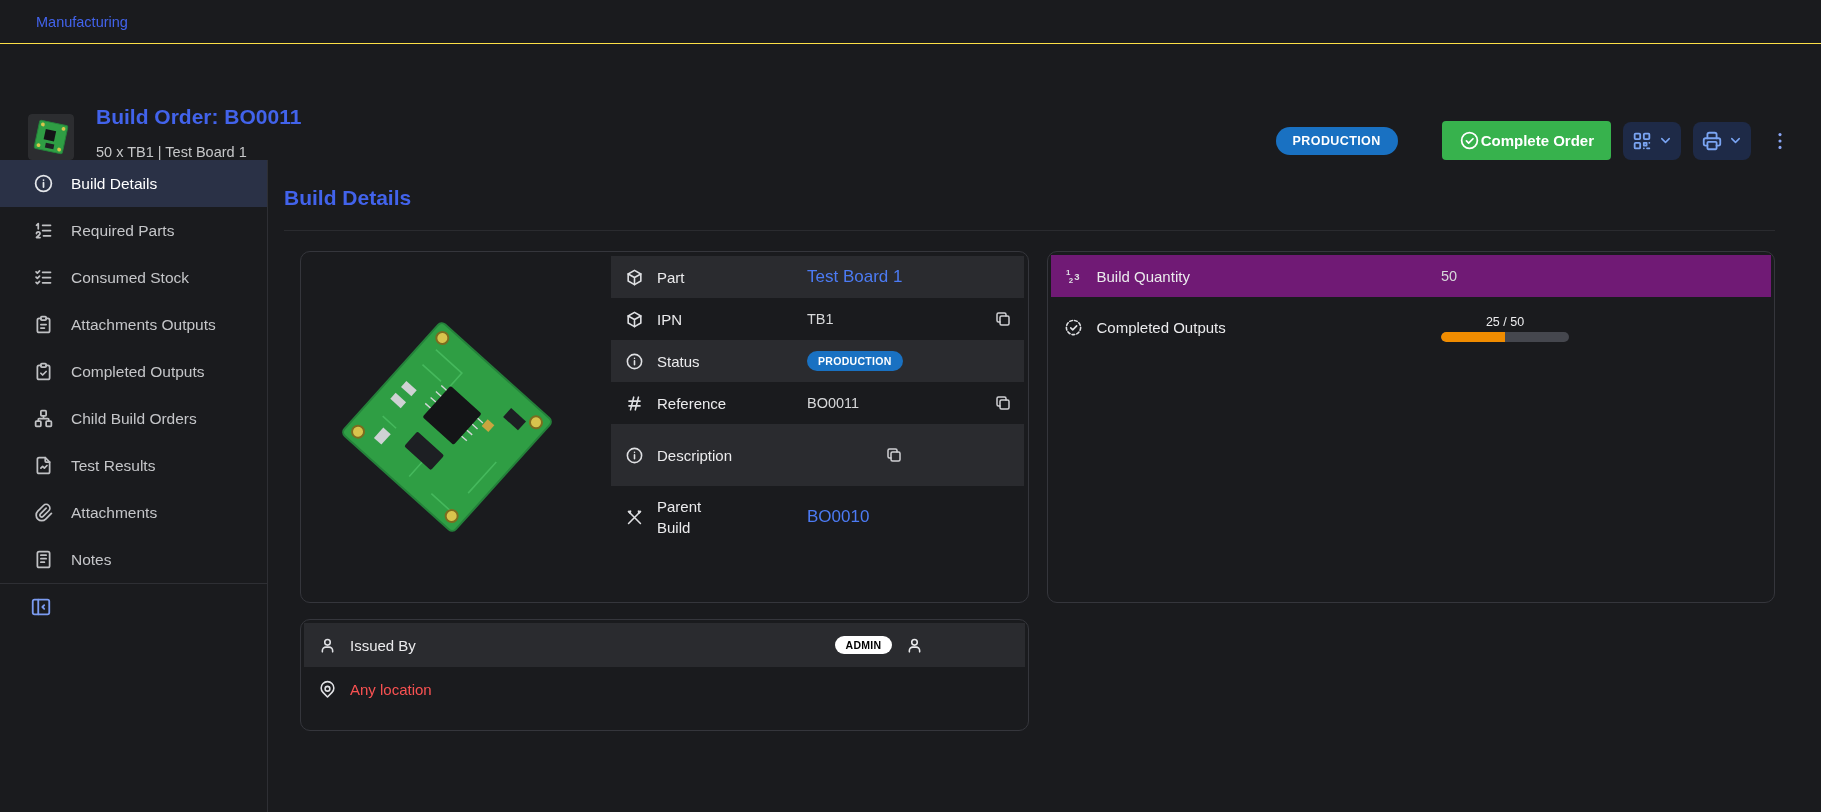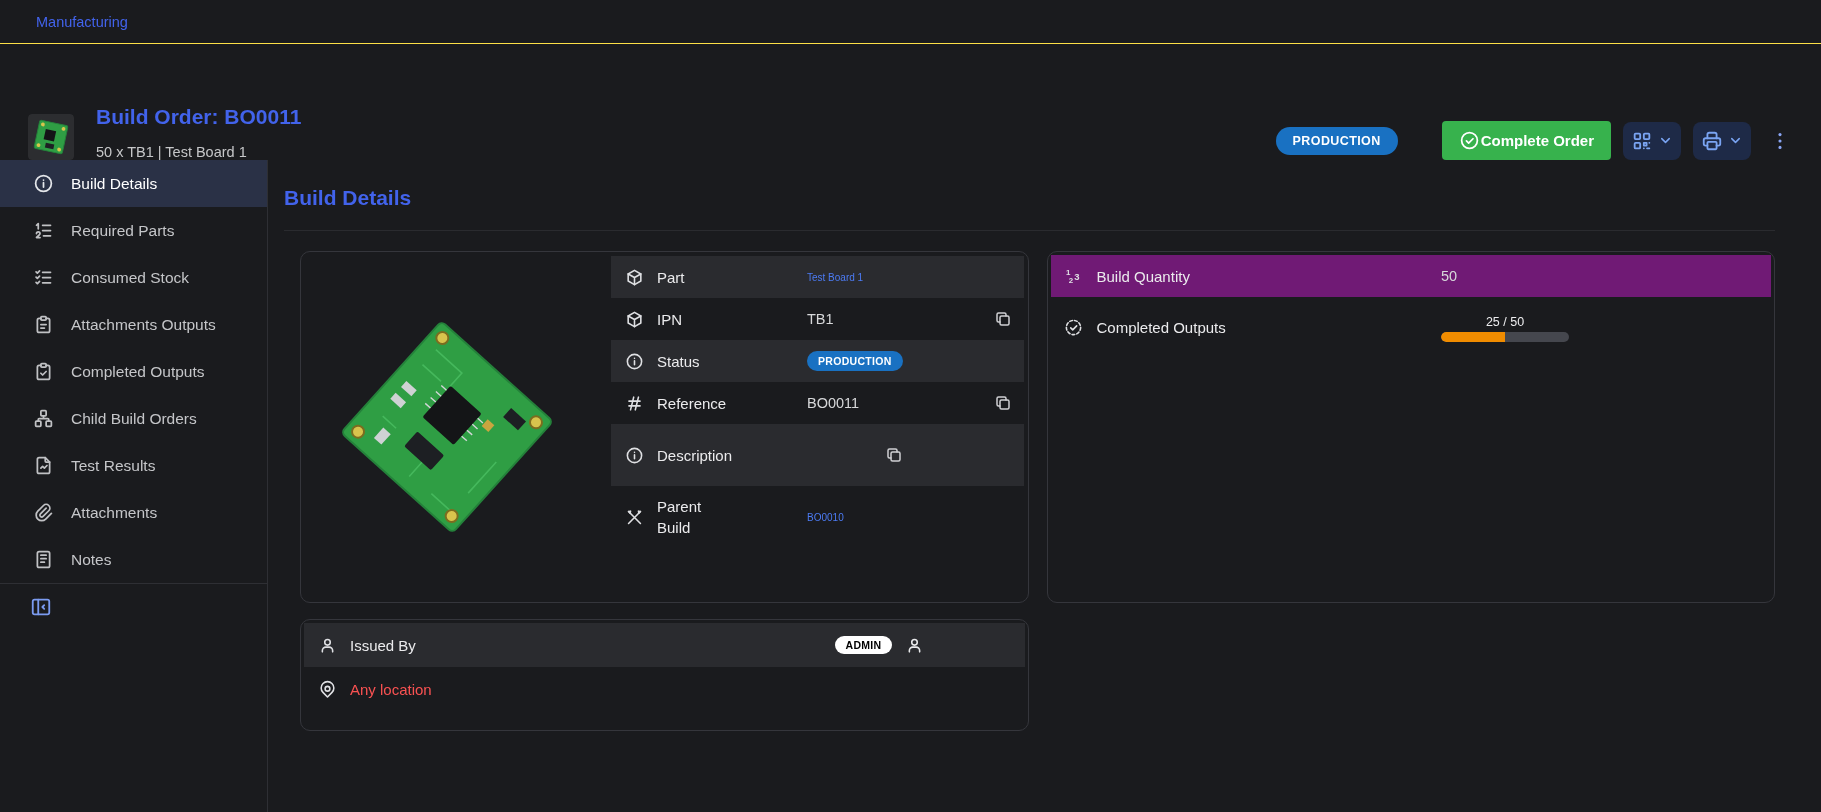--- a/index.html
+++ b/index.html
@@ -53,21 +53,21 @@
 .pcb-wrap{width:286px;display:flex;align-items:center;justify-content:center;flex:none}
 .dtable{flex:1;padding:1px}
 .drow{display:grid;grid-template-columns:46px 150px 1fr 42px;align-items:center;min-height:42px}
 .drow.dark{background:#2a2b2f}
 .drow.tall{min-height:62px}
 .row-ic{justify-self:center;color:#dfe0e3;width:19px;height:19px}
 .dlabel{color:#ebebed;font-size:15px}
 .wrap-label{max-width:60px;line-height:1.4}
 .dvalue{color:#d7d8da;font-size:14.5px}
 .desc-val{max-width:172px;line-height:1.45;word-break:break-word}
-.link-val{color:var(--link);font-size:10px;cursor:pointer;text-decoration:none}
+.link-val{color:var(--link);font-size:17px;cursor:pointer;text-decoration:none}
 .badge-sm{background:var(--production);color:#fff;font-size:10.5px;font-weight:bold;padding:4px 11px;border-radius:12px;justify-self:start;letter-spacing:.3px}
 .copy-btn{background:none;border:none;color:#cfd0d3;justify-self:center;display:flex;padding:2px}
 .copy-btn .ic{width:18px;height:18px}
 
 
 .qrow{display:grid;grid-template-columns:46px 1fr 330px;align-items:center;min-height:42px}
 .qrow.dark{background:#701a75}
 .qrow.tall{min-height:60px}
 .qvalue{font-size:14.5px;color:#d7d8da}
 .progress-wrap{width:128px;padding-top:2px}

